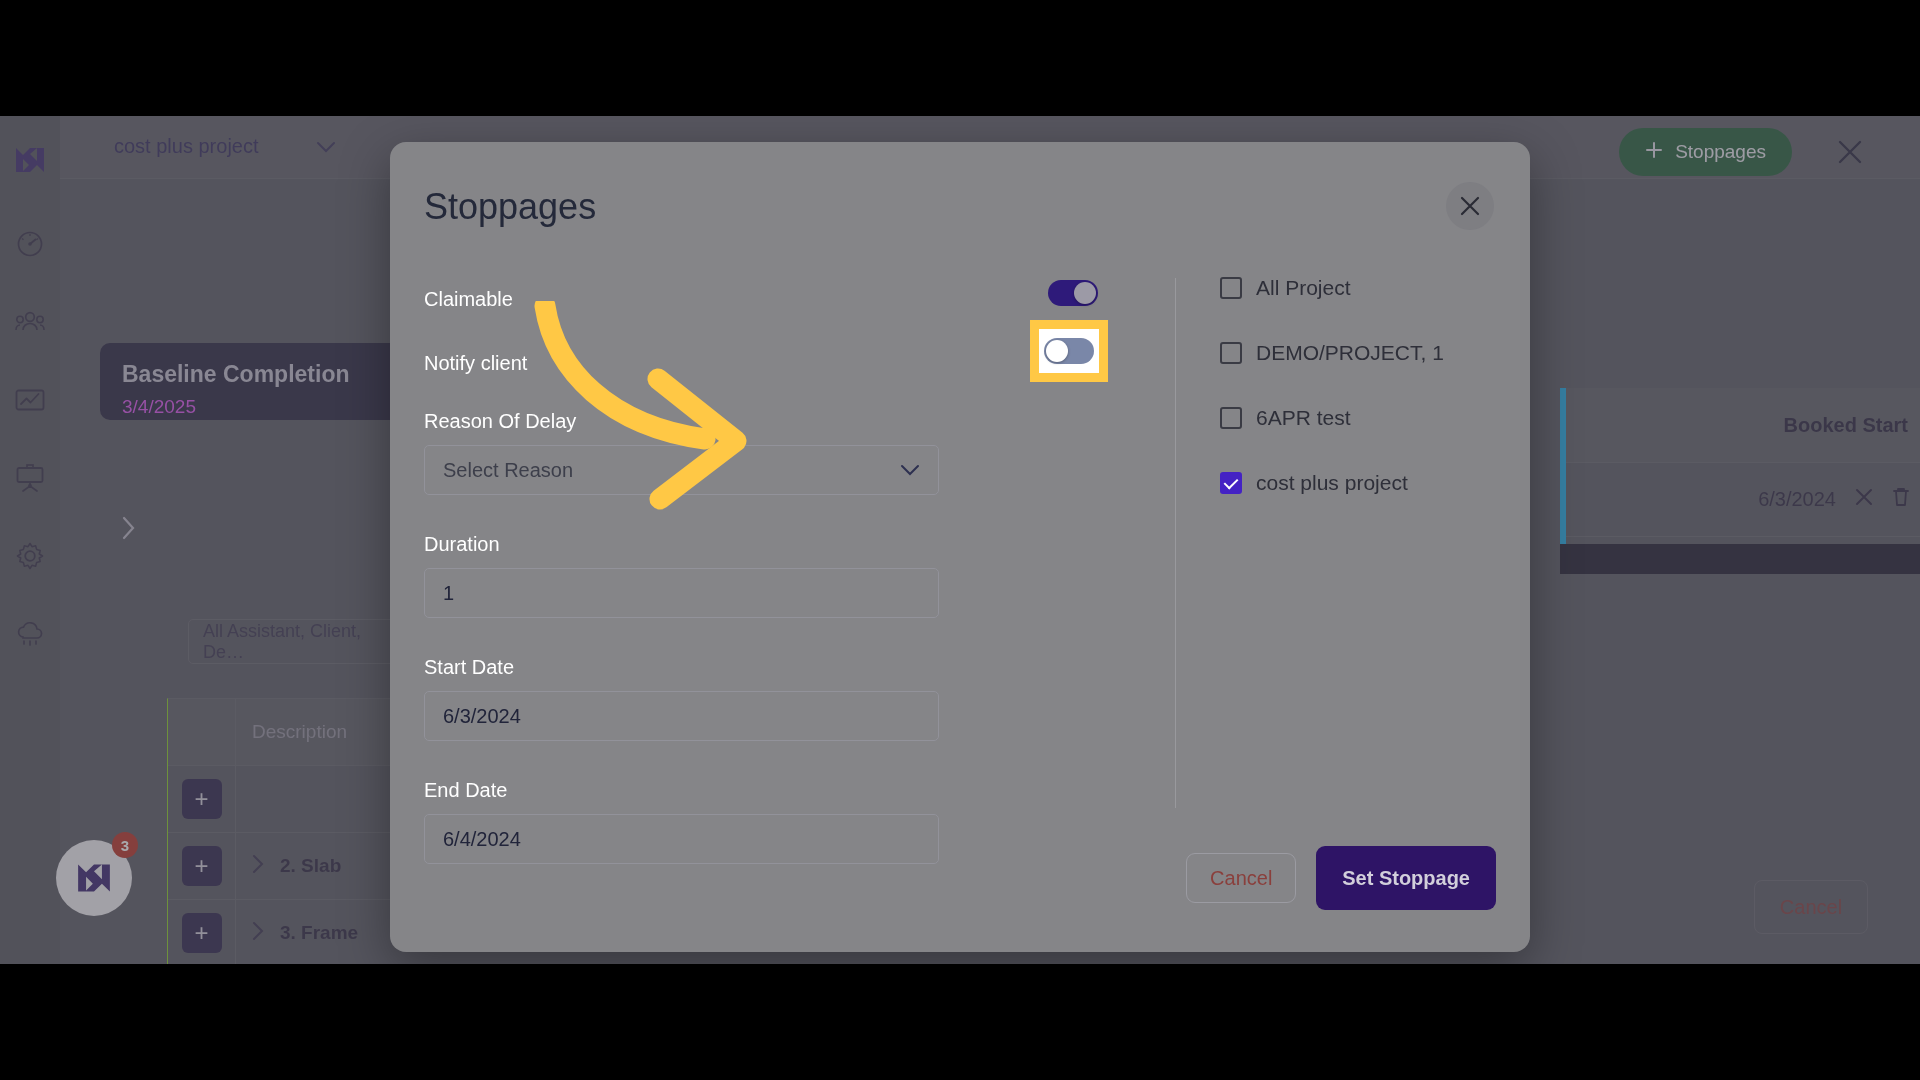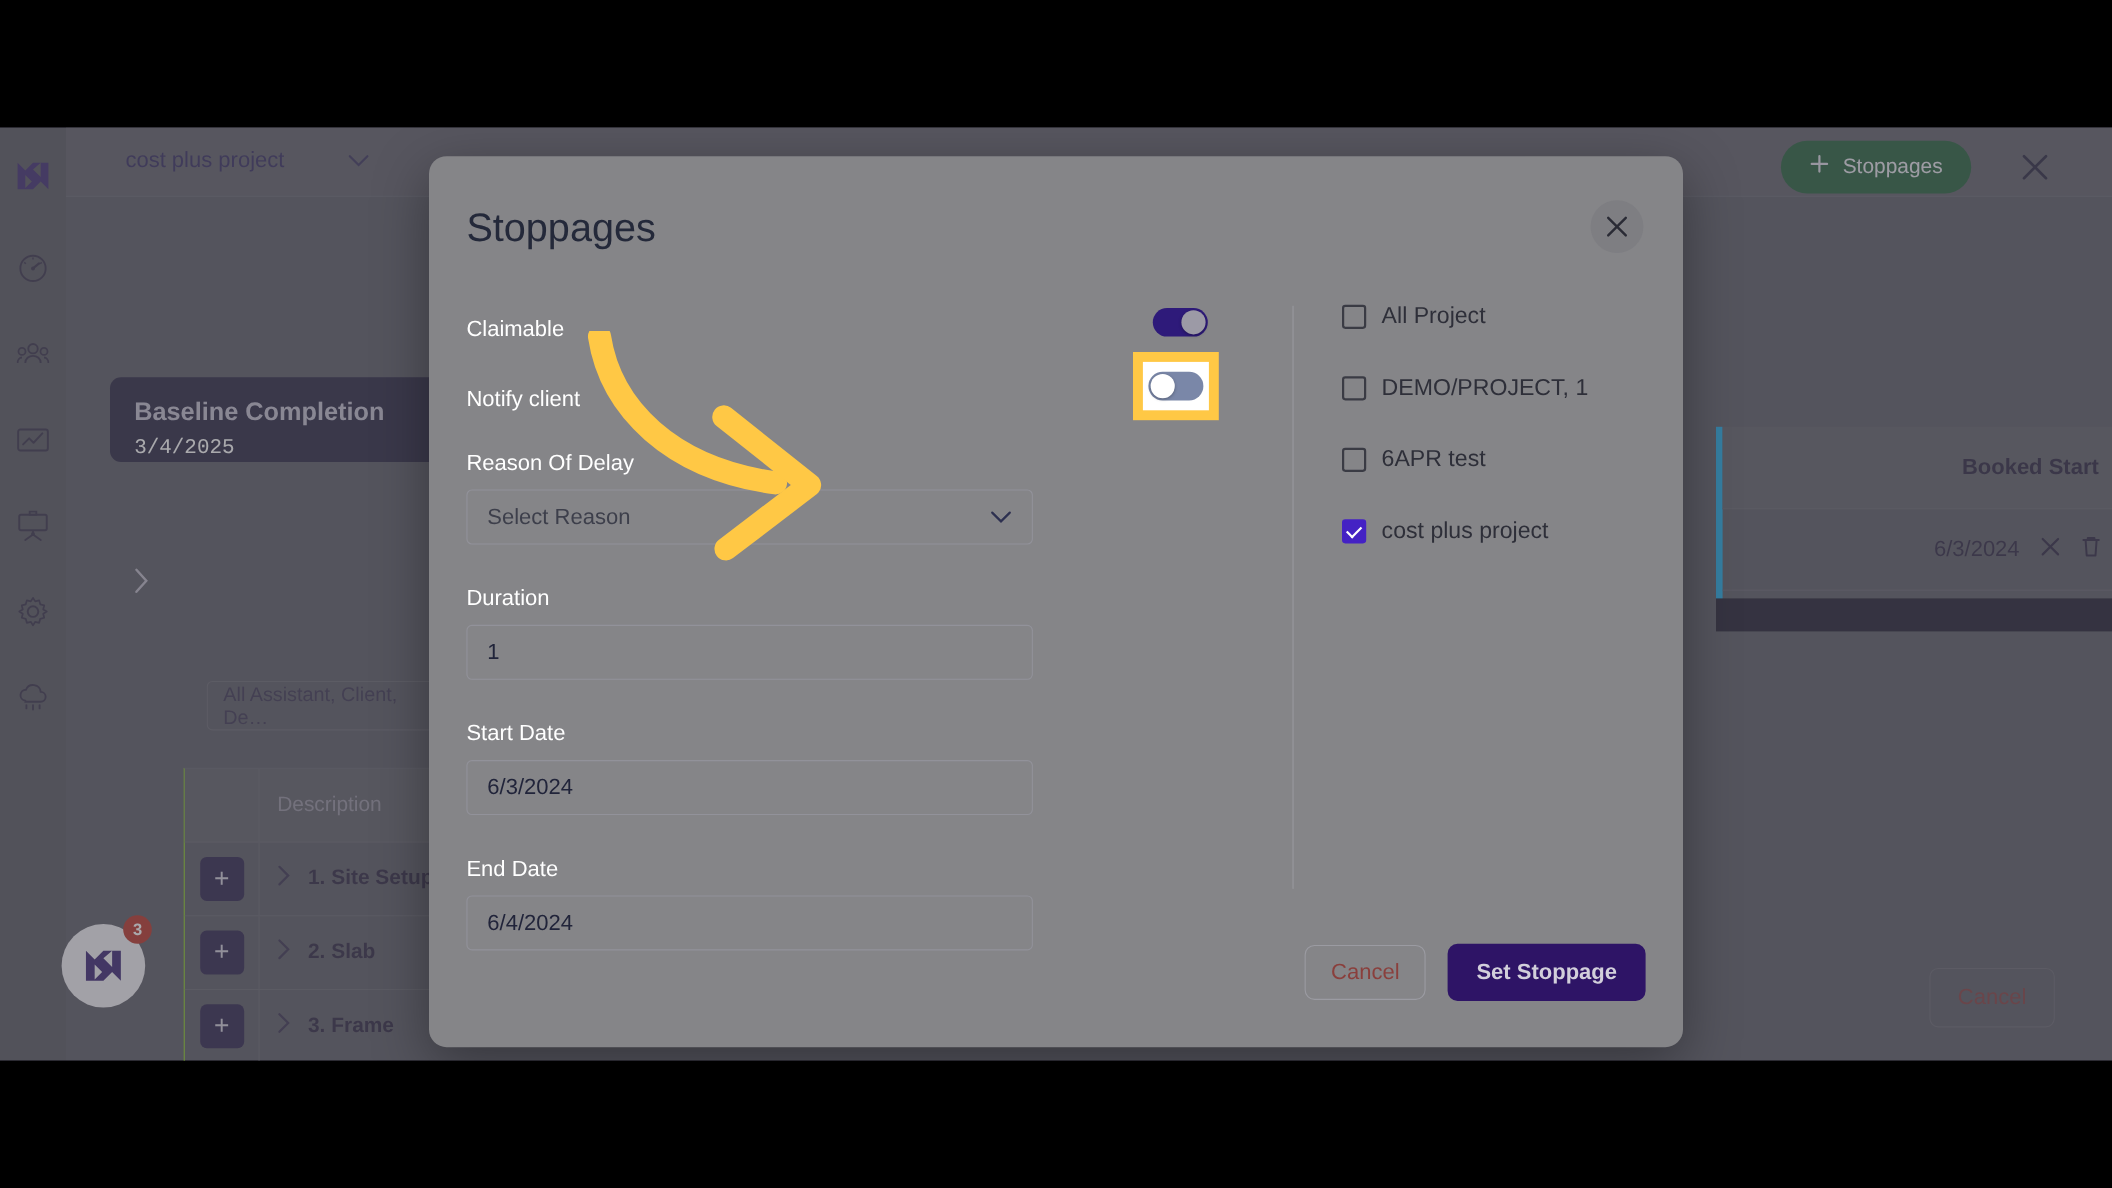--- a/index.html
+++ b/index.html
@@ -79,21 +79,21 @@
   
   #baseline-card {
     position: absolute; left: 40px; top: 227px;
     width: 310px; height: 77px;
     background: #171334;
     border-radius: 10px;
     padding: 18px 22px; box-sizing: border-box;
     color: #b8b4c6;
   }
   #baseline-card .t { font-size: 23px; font-weight: 700; color: #bdb9cb; }
-  #baseline-card .d { font-size: 19px; margin-top: 8px; color: #ffffff; font-family: Liberation Mono, monospace; }
+  #baseline-card .d { font-size: 19px; margin-top: 8px; color: #d946ef; }
   #baseline-caret {
     position: absolute; left: 62px; top: 400px;
     color: #b6b2c3; font-size: 22px;
   }
   
   #filter-select {
     position: absolute; left: 128px; top: 503px;
     width: 250px; height: 45px;
     border: 1px solid #5f5e6a; border-radius: 5px;
     display: flex; align-items: center; justify-content: space-between;
@@ -289,21 +289,21 @@
   }
   #modal-cancel {
     width: 110px; height: 50px;
     border: 1px solid #9b9ba2; border-radius: 9px;
     background: transparent;
     display: flex; align-items: center; justify-content: center;
     color: #8a3f3c; font-size: 20px; font-family: inherit;
     cursor: pointer;
   }
   #modal-submit {
-    height: 52px; padding: 0 26px;
+    height: 64px; padding: 0 26px;
     border: none; border-radius: 9px;
     background: #2e1466; color: #d2cfdb;
     font-size: 20px; font-family: inherit; font-weight: 700;
     cursor: pointer;
   }
   
   #arrow-annotation {
     position: absolute; left: 500px; top: 185px;
     width: 320px; height: 240px;
     z-index: 70; pointer-events: none;
@@ -423,28 +423,20 @@
       </div>
 
       <div id="left-table">
         <div class="lt-row lt-head">
           <div class="lt-c1"></div>
           <div class="lt-c2">Description</div>
         </div>
         <div class="lt-row">
           <div class="lt-c1">
             <div class="plus-sq">+</div>
-          </div>
-          <div class="lt-c2">
-            <span class="lt-chev">
-              <svg width="12" height="20" viewBox="0 0 12 20">
-                  <path d="M2 2l8 8-8 8" fill="none" stroke="#2a2243" stroke-width="2" stroke-linecap="round"></path>
-                </svg>
-            </span>
-            <span class="lt-label">1. Site Setup</span>
           </div>
         </div>
         <div class="lt-row">
           <div class="lt-c1">
             <div class="plus-sq">+</div>
           </div>
           <div class="lt-c2">
             <span class="lt-chev">
               <svg width="12" height="20" viewBox="0 0 12 20">
                   <path d="M2 2l8 8-8 8" fill="none" stroke="#2a2243" stroke-width="2" stroke-linecap="round"></path>

